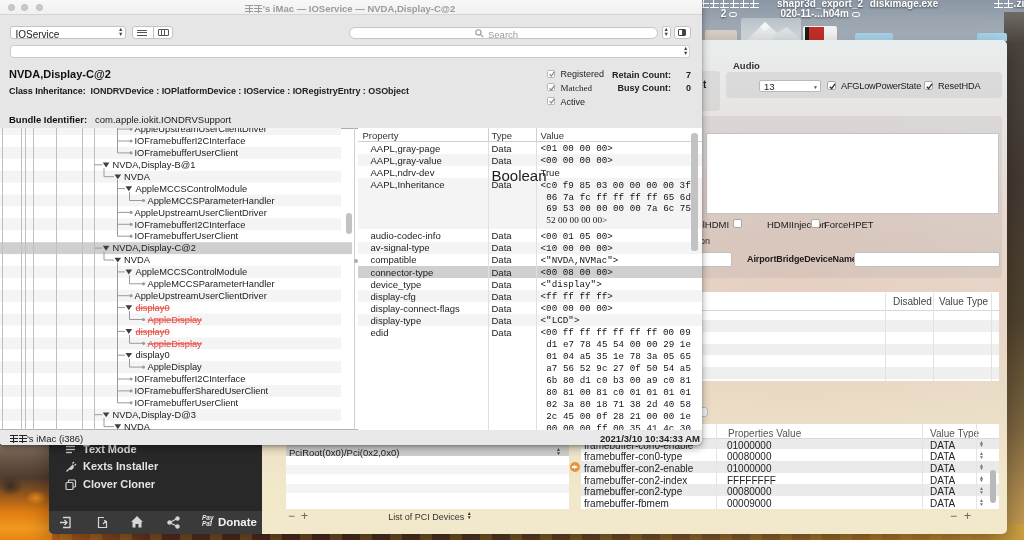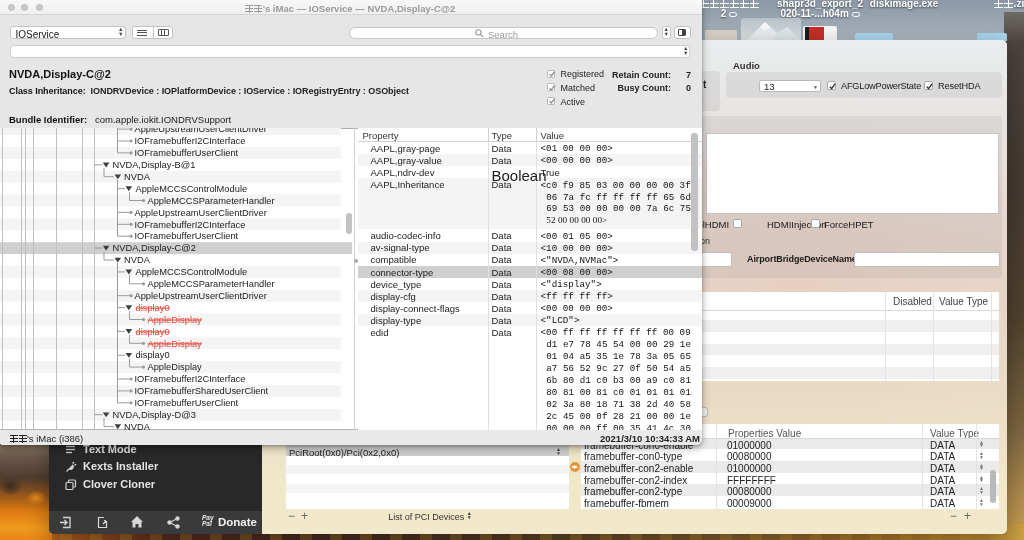--- a/index.html
+++ b/index.html
@@ -236,21 +236,21 @@
           <path d="M1.6 4.2 L3.3 6 L6.4 1.6" stroke="#888" stroke-width="1.2" fill="none"></path>
         </svg>
       </div>
       <div class="txt" style="left:562.5px;top:69.3px;font-size:9px;color:#222;">Registered</div>
 <div class="abs" style="left:549.0px;top:83.3px;width:8px;height:8px;background:#fdfdfd;border:1px solid #b5b5b5;border-radius:1.5px;"></div>
       <div class="abs" style="left:549.5px;top:83.5px;">
         <svg width="8" height="8" viewBox="0 0 8 8">
           <path d="M1.6 4.2 L3.3 6 L6.4 1.6" stroke="#888" stroke-width="1.2" fill="none"></path>
         </svg>
       </div>
-      <div class="txt" style="left:562.5px;top:83.0px;font-size:9px;color:#222;">Matched</div>
+      <div class="txt" style="left:562.5px;top:83.0px;font-size:9px;color:#222;font-family:Liberation Serif, serif;">Matched</div>
 <div class="abs" style="left:549.0px;top:96.8px;width:8px;height:8px;background:#fdfdfd;border:1px solid #b5b5b5;border-radius:1.5px;"></div>
       <div class="abs" style="left:549.5px;top:97.0px;">
         <svg width="8" height="8" viewBox="0 0 8 8">
           <path d="M1.6 4.2 L3.3 6 L6.4 1.6" stroke="#888" stroke-width="1.2" fill="none"></path>
         </svg>
       </div>
       <div class="txt" style="left:562.5px;top:96.5px;font-size:9px;color:#222;">Active</div>
 <div class="txt" style="left:573.0px;top:69.6px;width:100px;text-align:right;font-size:9px;font-weight:700;color:#222;">Retain Count:</div>
 <div class="txt" style="left:673.0px;top:69.6px;width:20px;text-align:right;font-size:9px;font-weight:700;color:#222;">7</div>
 <div class="txt" style="left:573.0px;top:83.3px;width:100px;text-align:right;font-size:9px;font-weight:700;color:#222;">Busy Count:</div>

